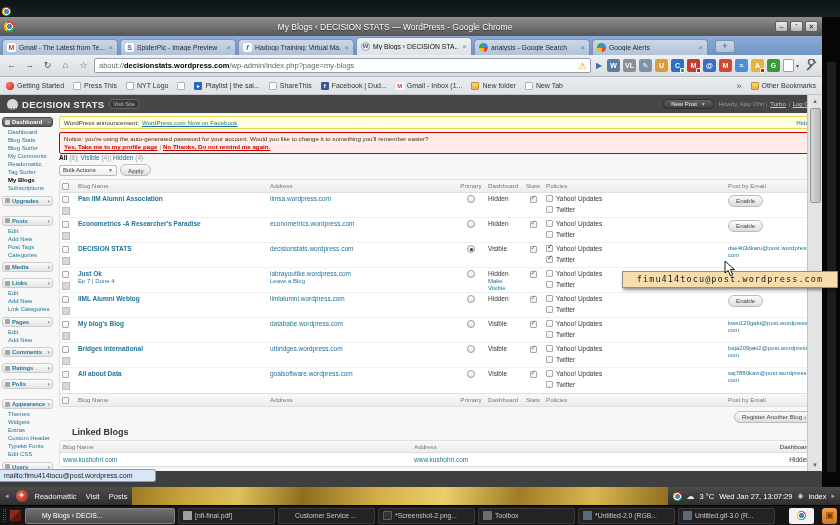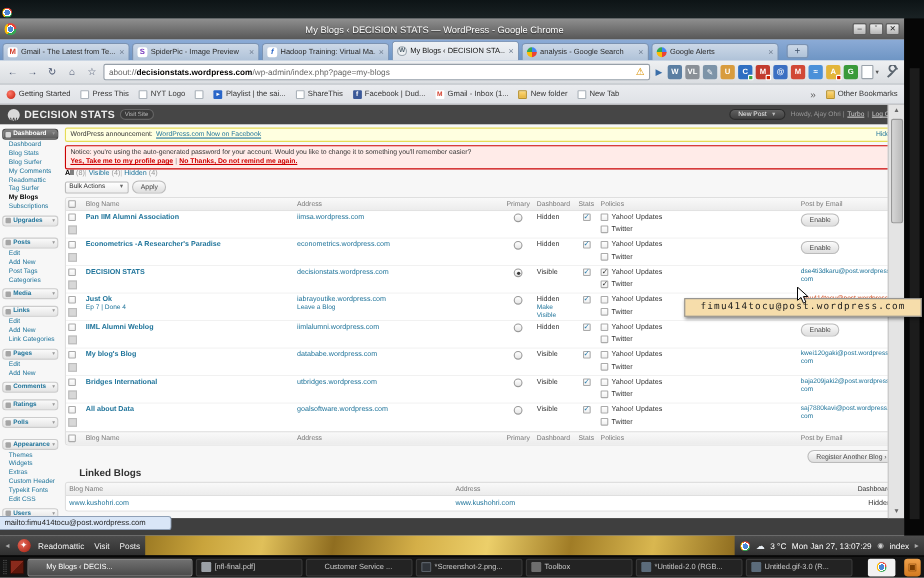--- a/index.html
+++ b/index.html
@@ -898,21 +898,21 @@
         <span class="panel-menu">Readomattic</span>
         <span class="panel-menu">Visit</span>
         <span class="panel-menu">Posts</span>
       </span>
   </div>
   <div class="panel-mid"></div>
   <div class="panel-right">
     <span class="chrome-ball small"></span>
     <span class="cloud-icon">☁</span>
     <span>3 °C</span>
-    <span>Mon Jan 27, 13:07:29</span>
+    <span>Wed Jan 27, 13:07:29</span>
     <span class="power-icon">◉</span>
     <span>index</span>
     <span class="panel-arrow">▸</span>
   </div>
 </div>
 
 <div class="winlist">
   <span class="wl-grip"></span>
   <span class="wl-ws"></span>
   <span style="display:flex;gap:3px;min-width:0">

